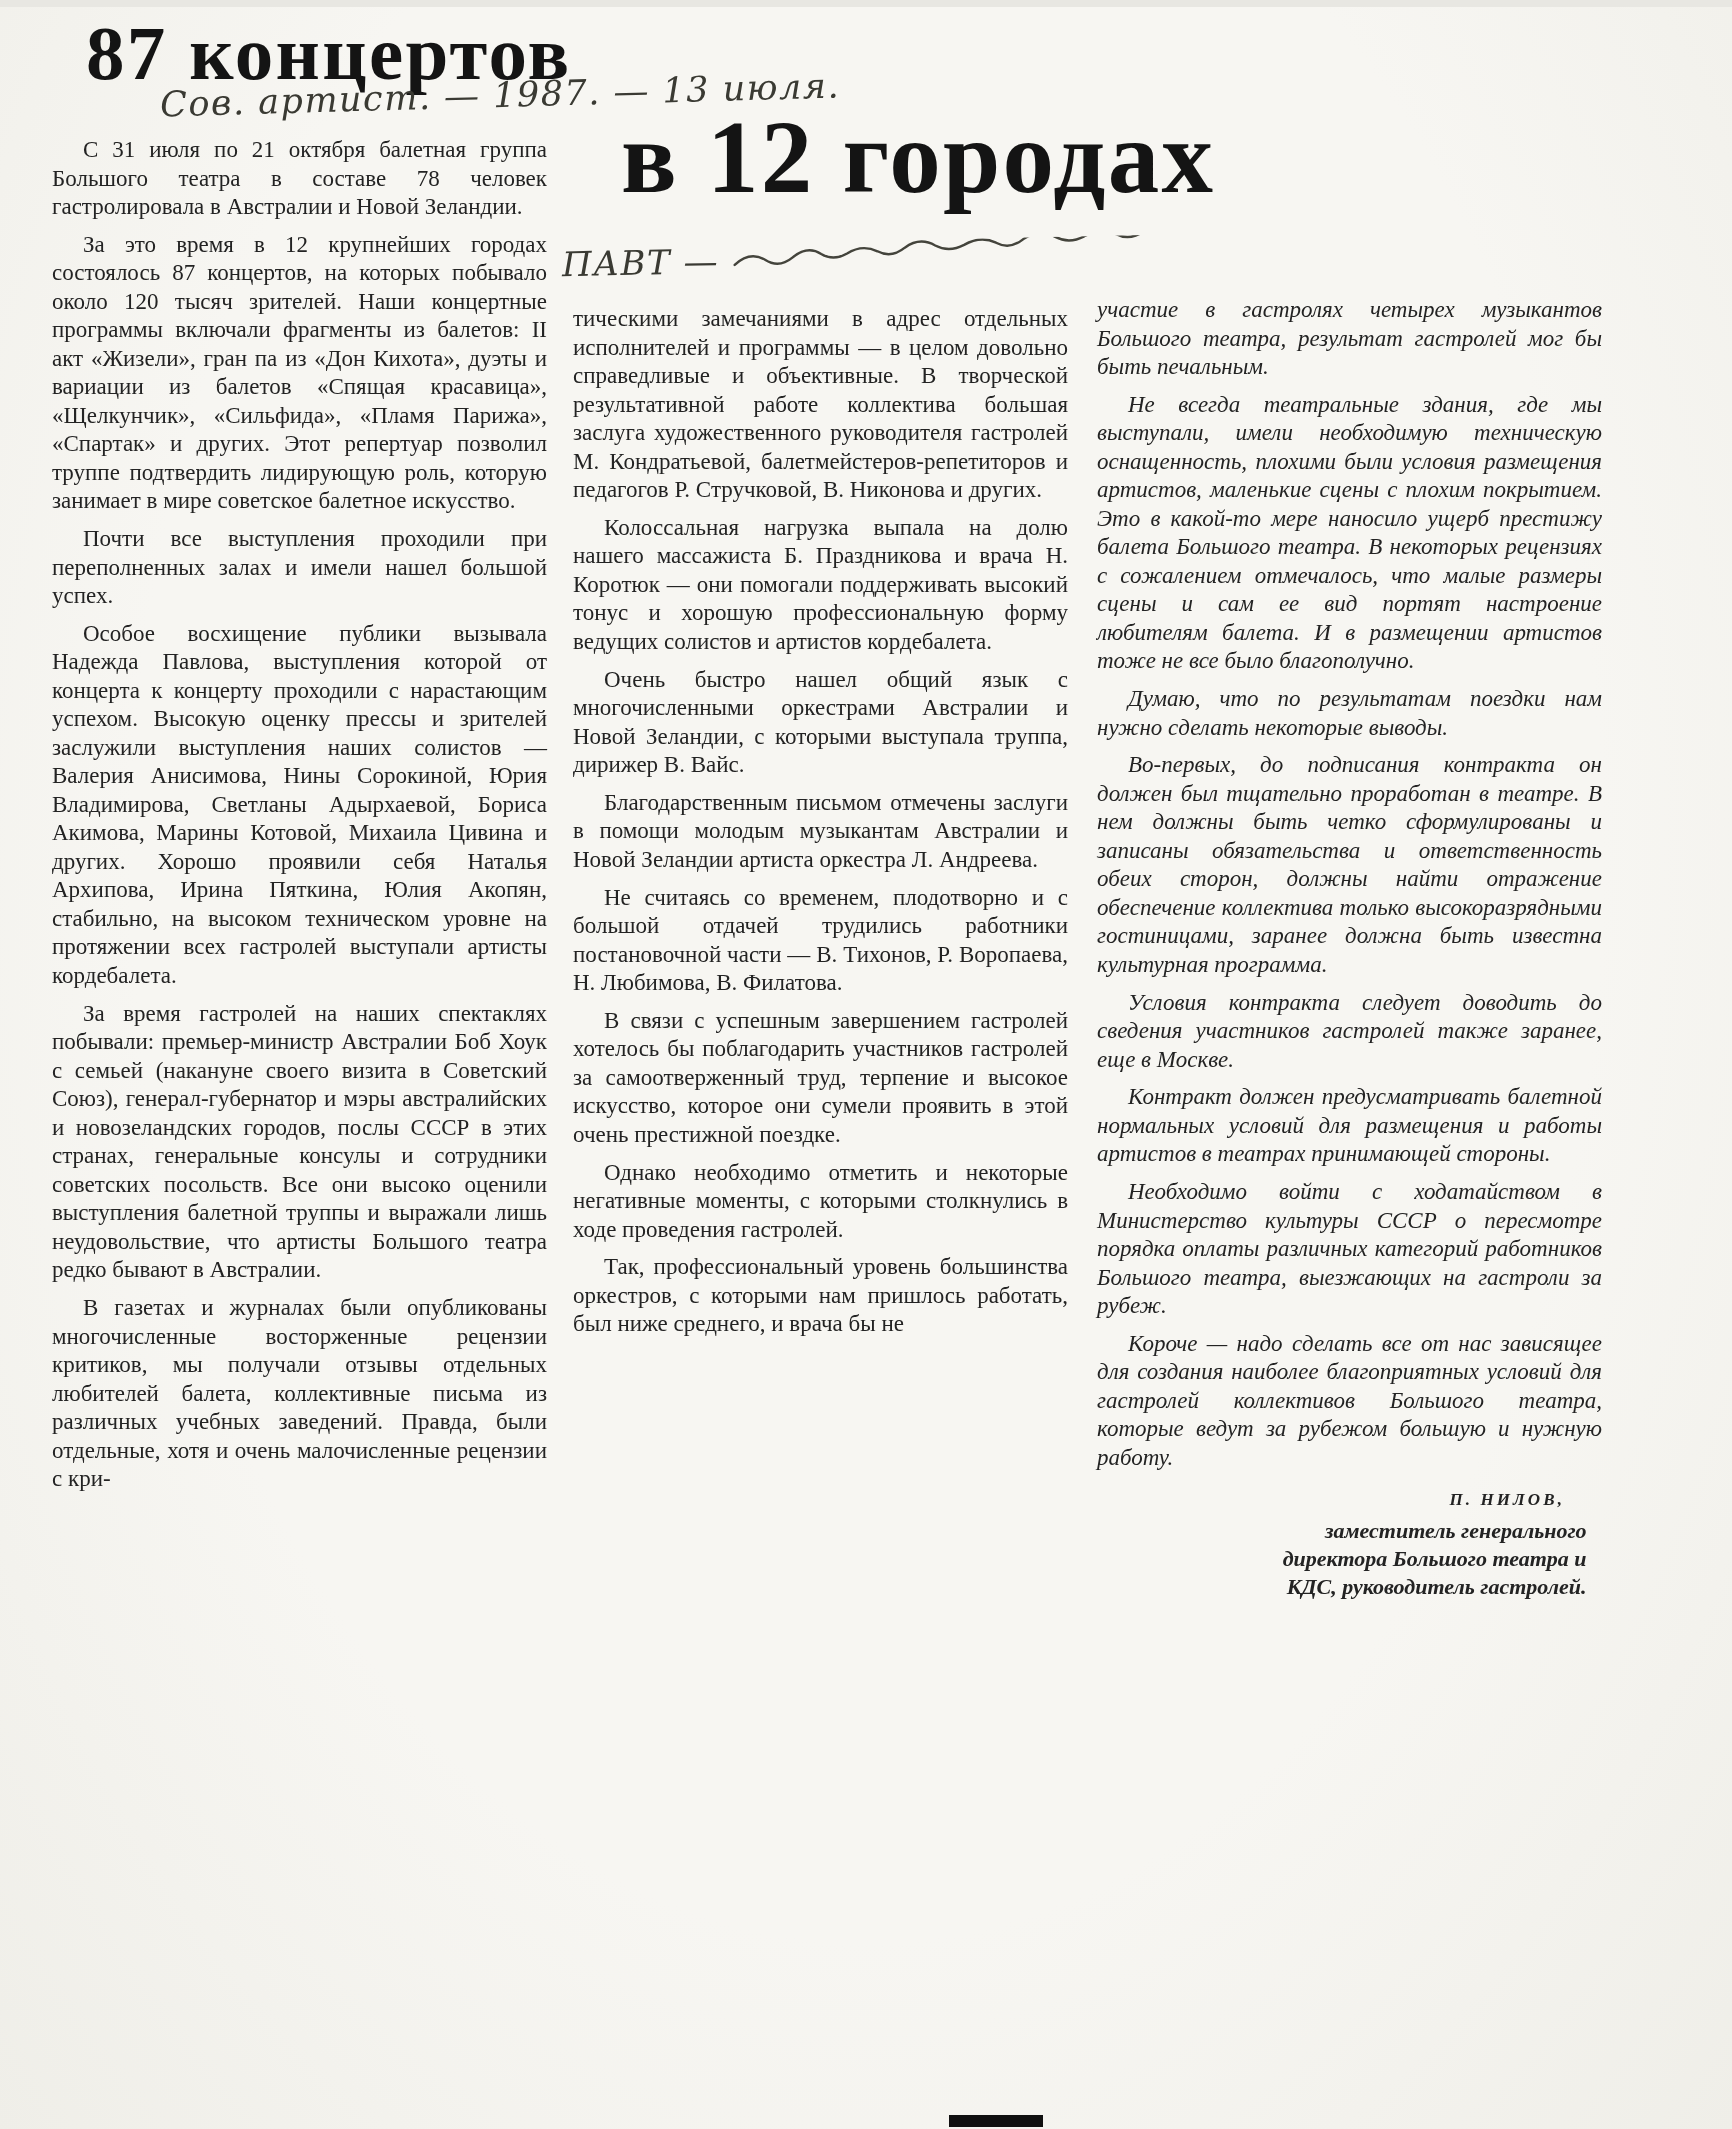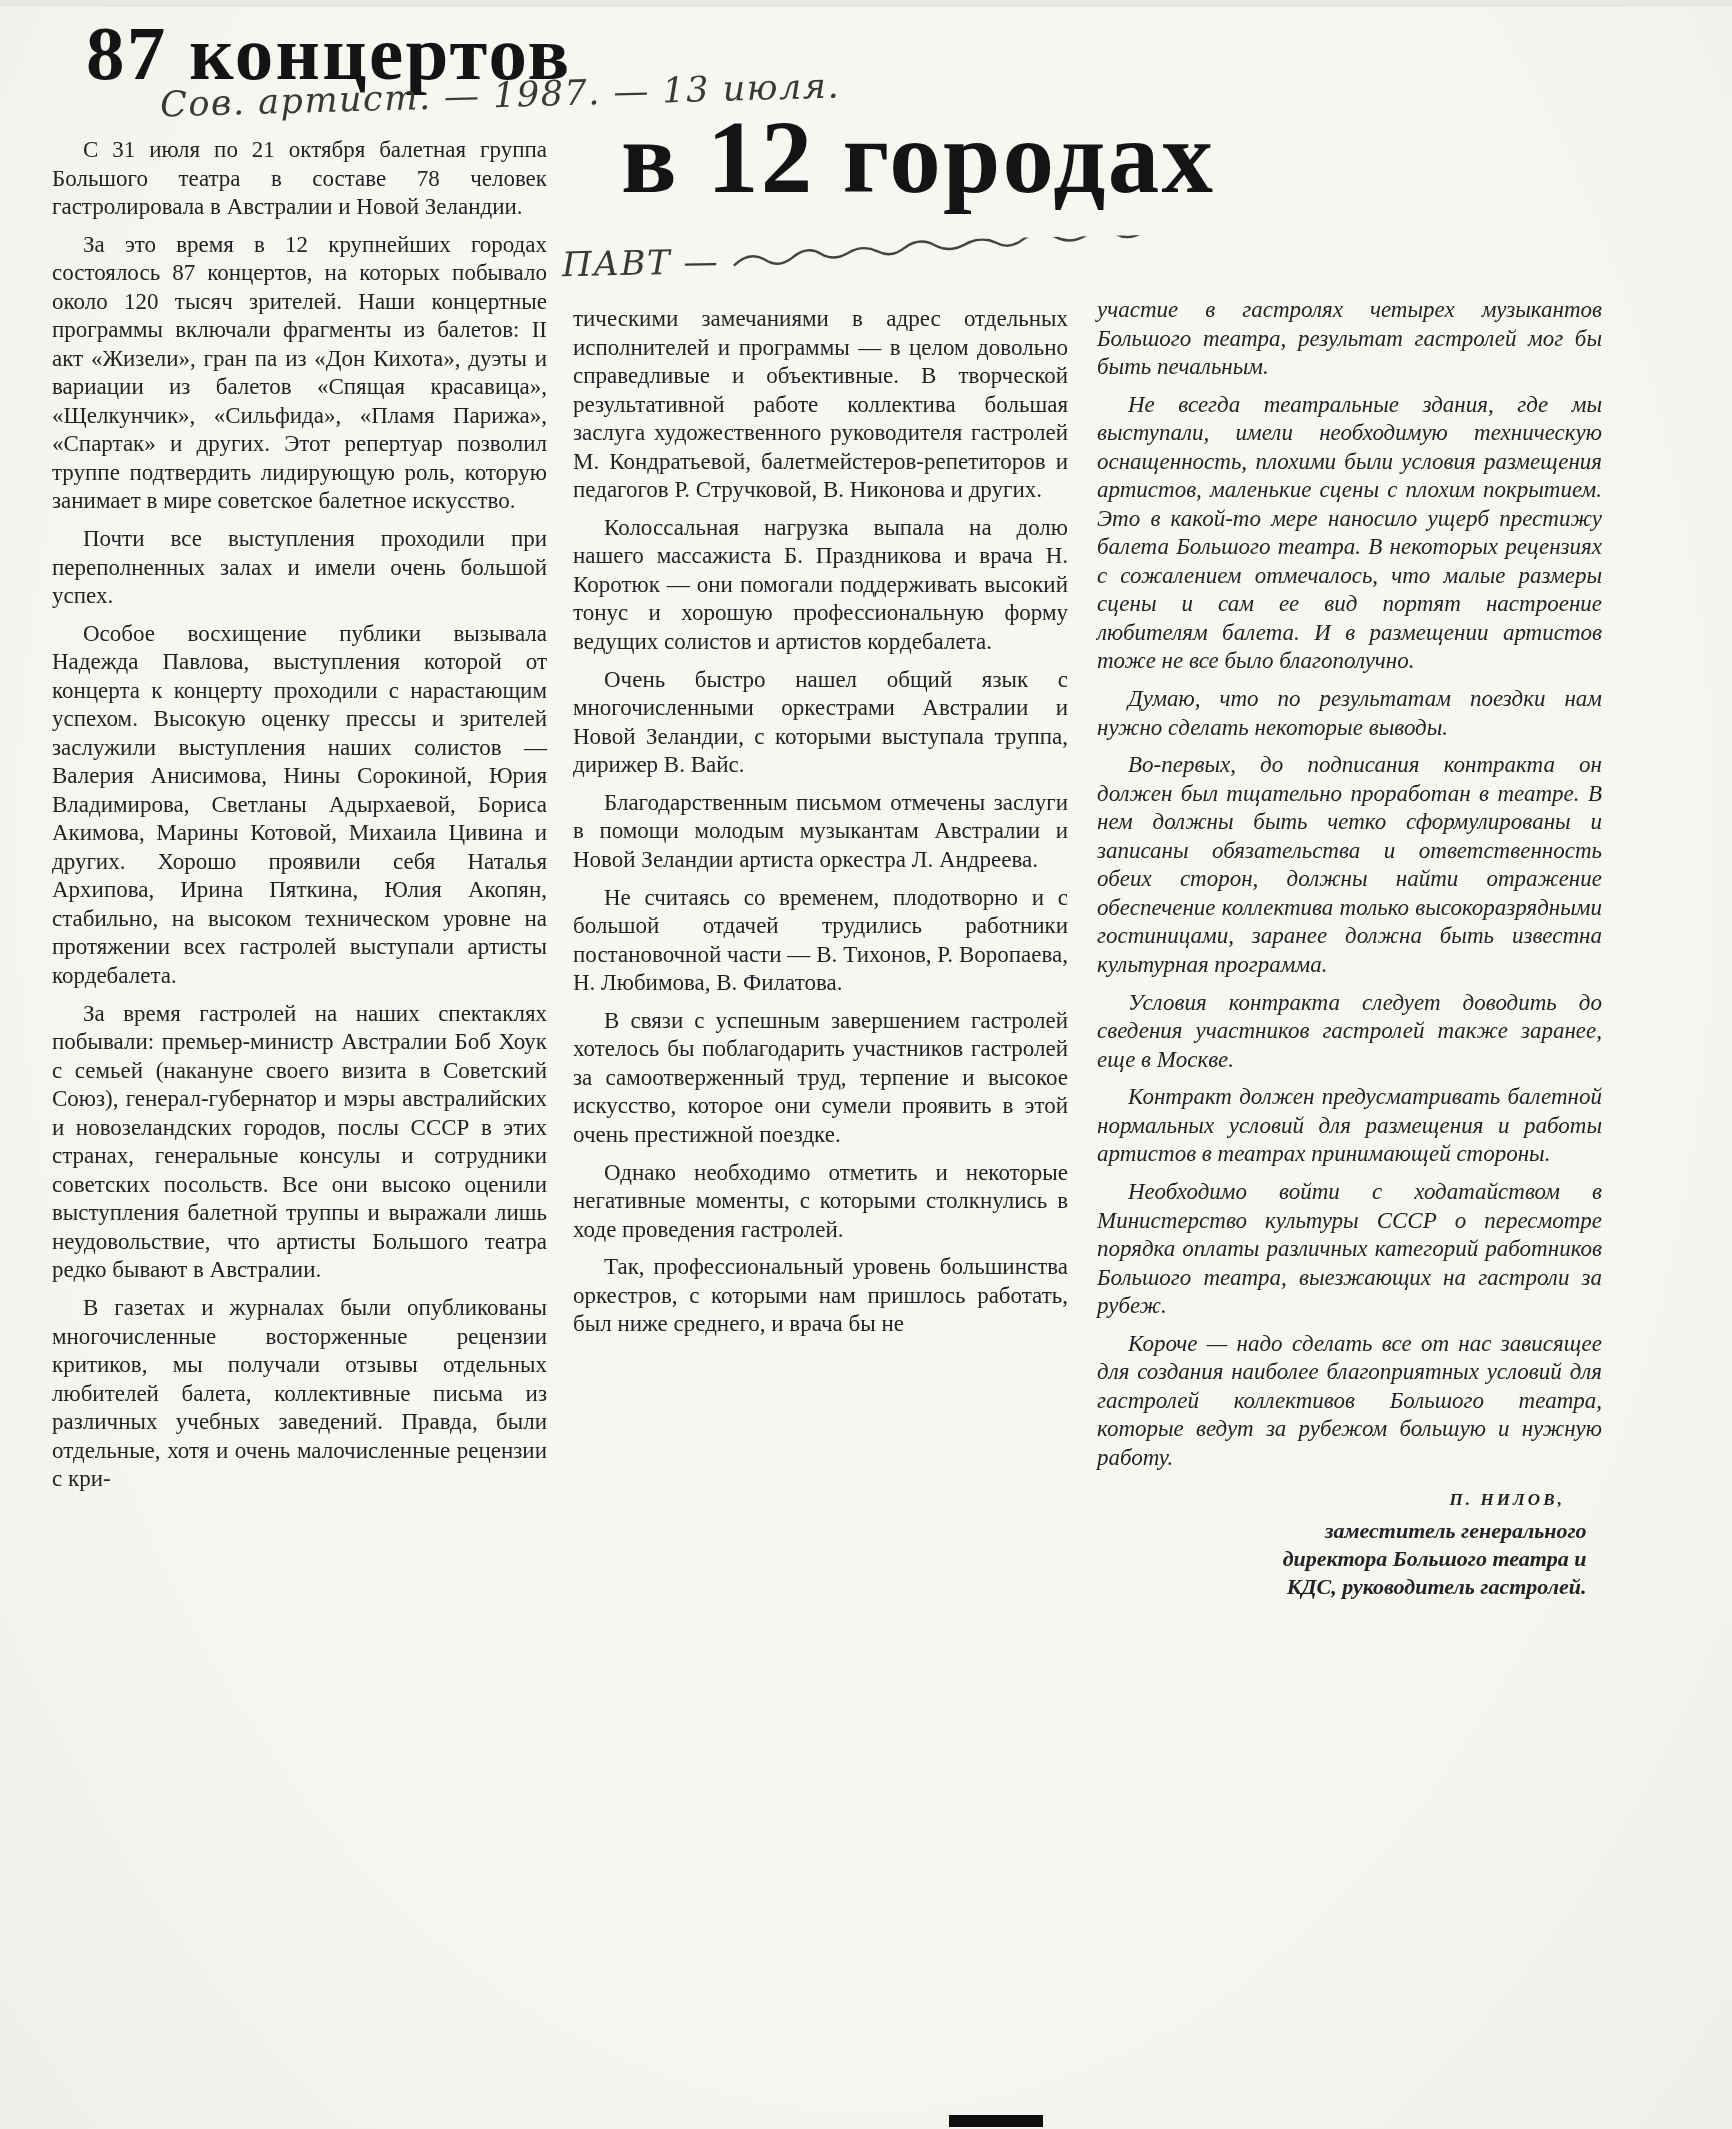--- a/index.html
+++ b/index.html
@@ -112,21 +112,21 @@
       <svg width="814" height="35" viewBox="0 0 1060 46">
         <path d="M5 28 q 20 -18 40 -6 q 18 12 36 -2 q 20 -16 38 -4 q 16 10 34 0 q 20 -12 40 -2 q 18 10 36 -4 q 20 -14 40 -2 q 18 10 38 0 q 22 -12 42 -2 q 18 10 36 -4 q 22 -14 42 -2 q 18 10 38 0 q 22 -12 42 -2 q 18 10 38 -4 q 20 -12 40 -2 q 18 10 38 0 q 22 -12 42 -2 q 18 10 38 -4 q 20 -12 40 0 q 18 10 38 0 q 22 -12 42 -2 q 18 10 38 -4 q 20 -10 40 0 q 18 10 38 0" fill="none" stroke="#44443c" stroke-width="3.2" stroke-linecap="round"></path>
       </svg>
     </span>
   </div>
 
   <div class="col" id="col1">
     <div id="col1-paras">
         <p class="para">С 31 июля по 21 октября балетная группа Большого театра в составе 78 человек гастролировала в Австралии и Новой Зеландии.</p>
         <p class="para">За это время в 12 крупнейших городах состоялось 87 концертов, на которых побывало около 120 тысяч зрителей. Наши концертные программы включали фрагменты из балетов: II акт «Жизели», гран па из «Дон Кихота», дуэты и вариации из балетов «Спящая красавица», «Щелкунчик», «Сильфида», «Пламя Парижа», «Спартак» и других. Этот репертуар позволил труппе подтвердить лидирующую роль, которую занимает в мире советское балетное искусство.</p>
-        <p class="para">Почти все выступления проходили при переполненных залах и имели очень большой успех.</p>
+        <p class="para">Почти все выступления проходили при переполненных залах и имели нашел большой успех.</p>
         <p class="para">Особое восхищение публики вызывала Надежда Павлова, выступления которой от концерта к концерту проходили с нарастающим успехом. Высокую оценку прессы и зрителей заслужили выступления наших солистов — Валерия Анисимова, Нины Сорокиной, Юрия Владимирова, Светланы Адырхаевой, Бориса Акимова, Марины Котовой, Михаила Цивина и других. Хорошо проявили себя Наталья Архипова, Ирина Пяткина, Юлия Акопян, стабильно, на высоком техническом уровне на протяжении всех гастролей выступали артисты кордебалета.</p>
         <p class="para">За время гастролей на наших спектаклях побывали: премьер-министр Австралии Боб Хоук с семьей (накануне своего визита в Советский Союз), генерал-губернатор и мэры австралийских и новозеландских городов, послы СССР в этих странах, генеральные консулы и сотрудники советских посольств. Все они высоко оценили выступления балетной труппы и выражали лишь неудовольствие, что артисты Большого театра редко бывают в Австралии.</p>
         <p class="para">В газетах и журналах были опубликованы многочисленные восторженные рецензии критиков, мы получали отзывы отдельных любителей балета, коллективные письма из различных учебных заведений. Правда, были отдельные, хотя и очень малочисленные рецензии с кри-</p>
       </div>
   </div>
 
   <div class="col" id="col2">
     <div id="col2-paras">
         <p class="para cont">тическими замечаниями в адрес отдельных исполнителей и программы — в целом довольно справедливые и объективные. В творческой результативной работе коллектива большая заслуга художественного руководителя гастролей М. Кондратьевой, балетмейстеров-репетиторов и педагогов Р. Стручковой, В. Никонова и других.</p>
         <p class="para">Колоссальная нагрузка выпала на долю нашего массажиста Б. Праздникова и врача Н. Коротюк — они помогали поддерживать высокий тонус и хорошую профессиональную форму ведущих солистов и артистов кордебалета.</p>

